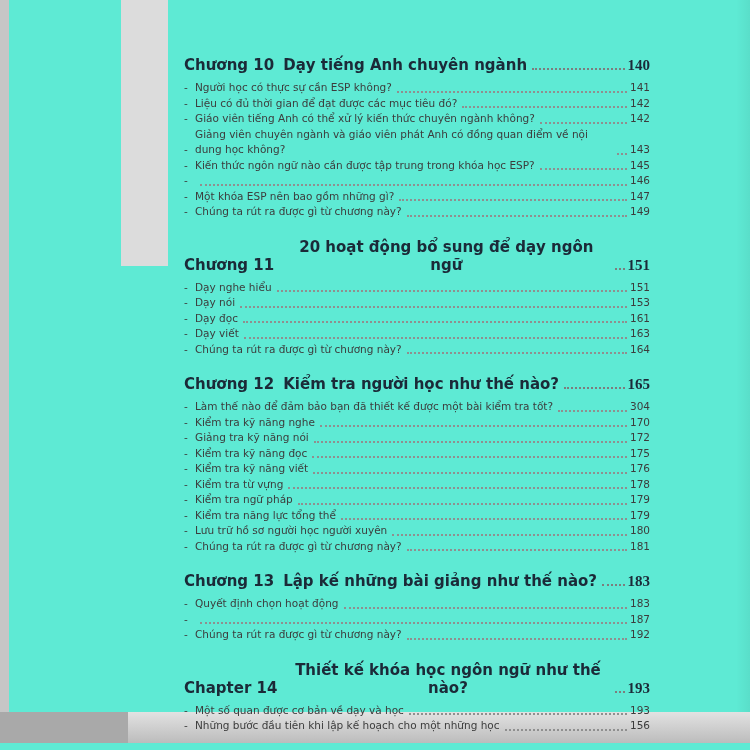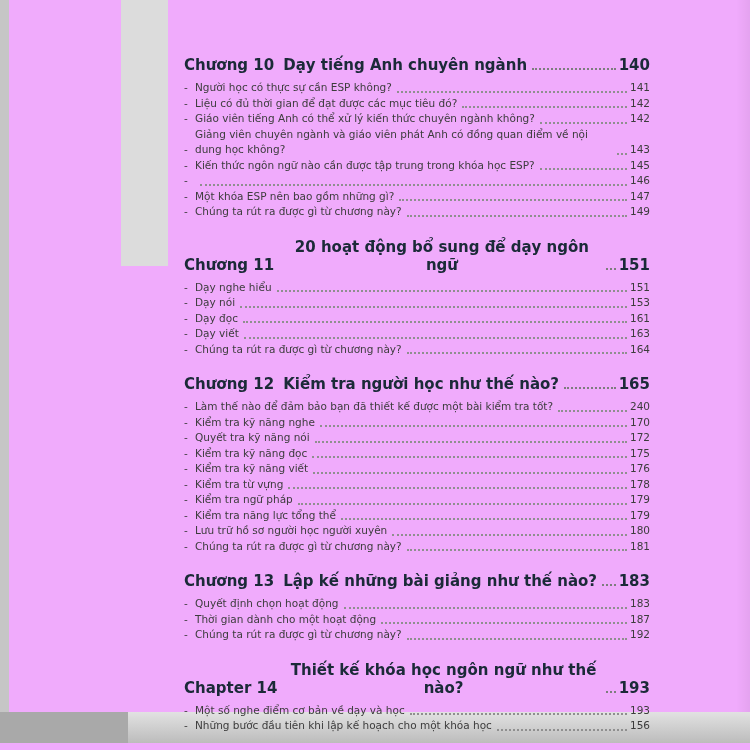--- a/index.html
+++ b/index.html
@@ -1,20 +1,20 @@
 <!DOCTYPE html>
 <html><head>
 <meta charset="utf-8">
 <style>
   html, body { margin: 0; padding: 0; background: #ffffff; }
   .photo {
     position: relative;
     width: 750px;
     height: 750px;
-    background: #f0abfc;
+    background: #5eead4;
     overflow: hidden;
     font-family: "DejaVu Sans", "Liberation Sans", sans-serif;
   }
   
   .edge-left {
     position: absolute; left: 0; top: 0;
     width: 9px; height: 714px;
     background: #c6c6c6;
   }
   .page-behind {
@@ -68,21 +68,21 @@
   .bullet { flex: none; width: 11px; }
   .item-text { flex: 0 1 auto; }
   .leader {
     flex: 1 1 10px;
     min-width: 10px;
     border-bottom: 2px dotted #8f8f8f;
     margin: 0 3px 3px 5px;
   }
   .heading-row .leader { border-bottom-color: #7d7d7d; margin-bottom: 4px; }
   .pagenum { flex: none; }
-  .heading-row .pagenum { font-weight: bold; }
+  .heading-row .pagenum { font-weight: bold; font-family: Liberation Serif, serif; }
 </style>
 </head>
 <body>
 
 <div class="photo">
   <div class="page-behind"></div>
   <div class="edge-left"></div>
   <div class="right-shade"></div>
   <div class="bottom-band"></div>
   <div class="bottom-band-left"></div>
@@ -203,33 +203,33 @@
       <span class="chapter-label">Chương 12</span>
       <span class="chapter-title">Kiểm tra người học như thế nào?</span>
       <span class="leader"></span>
       <span class="pagenum">165</span>
     </div>
     <div>
   <div class="item-row">
     <span class="bullet">-</span>
     <span class="item-text">Làm thế nào để đảm bảo bạn đã thiết kế được một bài kiểm tra tốt?</span>
     <span class="leader"></span>
-    <span class="pagenum">240</span>
+    <span class="pagenum">304</span>
   </div>
 
   <div class="item-row">
     <span class="bullet">-</span>
     <span class="item-text">Kiểm tra kỹ năng nghe</span>
     <span class="leader"></span>
     <span class="pagenum">170</span>
   </div>
 
   <div class="item-row">
     <span class="bullet">-</span>
-    <span class="item-text">Quyết tra kỹ năng nói</span>
+    <span class="item-text">Giảng tra kỹ năng nói</span>
     <span class="leader"></span>
     <span class="pagenum">172</span>
   </div>
 
   <div class="item-row">
     <span class="bullet">-</span>
     <span class="item-text">Kiểm tra kỹ năng đọc</span>
     <span class="leader"></span>
     <span class="pagenum">175</span>
   </div>
@@ -288,21 +288,20 @@
     <div>
   <div class="item-row">
     <span class="bullet">-</span>
     <span class="item-text">Quyết định chọn hoạt động</span>
     <span class="leader"></span>
     <span class="pagenum">183</span>
   </div>
 
   <div class="item-row">
     <span class="bullet">-</span>
-    <span class="item-text">Thời gian dành cho một hoạt động</span>
     <span class="leader"></span>
     <span class="pagenum">187</span>
   </div>
 
   <div class="item-row">
     <span class="bullet">-</span>
     <span class="item-text">Chúng ta rút ra được gì từ chương này?</span>
     <span class="leader"></span>
     <span class="pagenum">192</span>
   </div>
@@ -312,27 +311,27 @@
   <div class="section">
     <div class="heading-row">
       <span class="chapter-label">Chapter 14</span>
       <span class="chapter-title">Thiết kế khóa học ngôn ngữ như thế nào?</span>
       <span class="leader"></span>
       <span class="pagenum">193</span>
     </div>
     <div>
   <div class="item-row">
     <span class="bullet">-</span>
-    <span class="item-text">Một số nghe điểm cơ bản về dạy và học</span>
+    <span class="item-text">Một số quan được cơ bản về dạy và học</span>
     <span class="leader"></span>
     <span class="pagenum">193</span>
   </div>
 
   <div class="item-row">
     <span class="bullet">-</span>
-    <span class="item-text">Những bước đầu tiên khi lập kế hoạch cho một khóa học</span>
+    <span class="item-text">Những bước đầu tiên khi lập kế hoạch cho một những học</span>
     <span class="leader"></span>
     <span class="pagenum">156</span>
   </div>
 </div>
   </div>
 </div>
 </div>
 
 </body></html>

